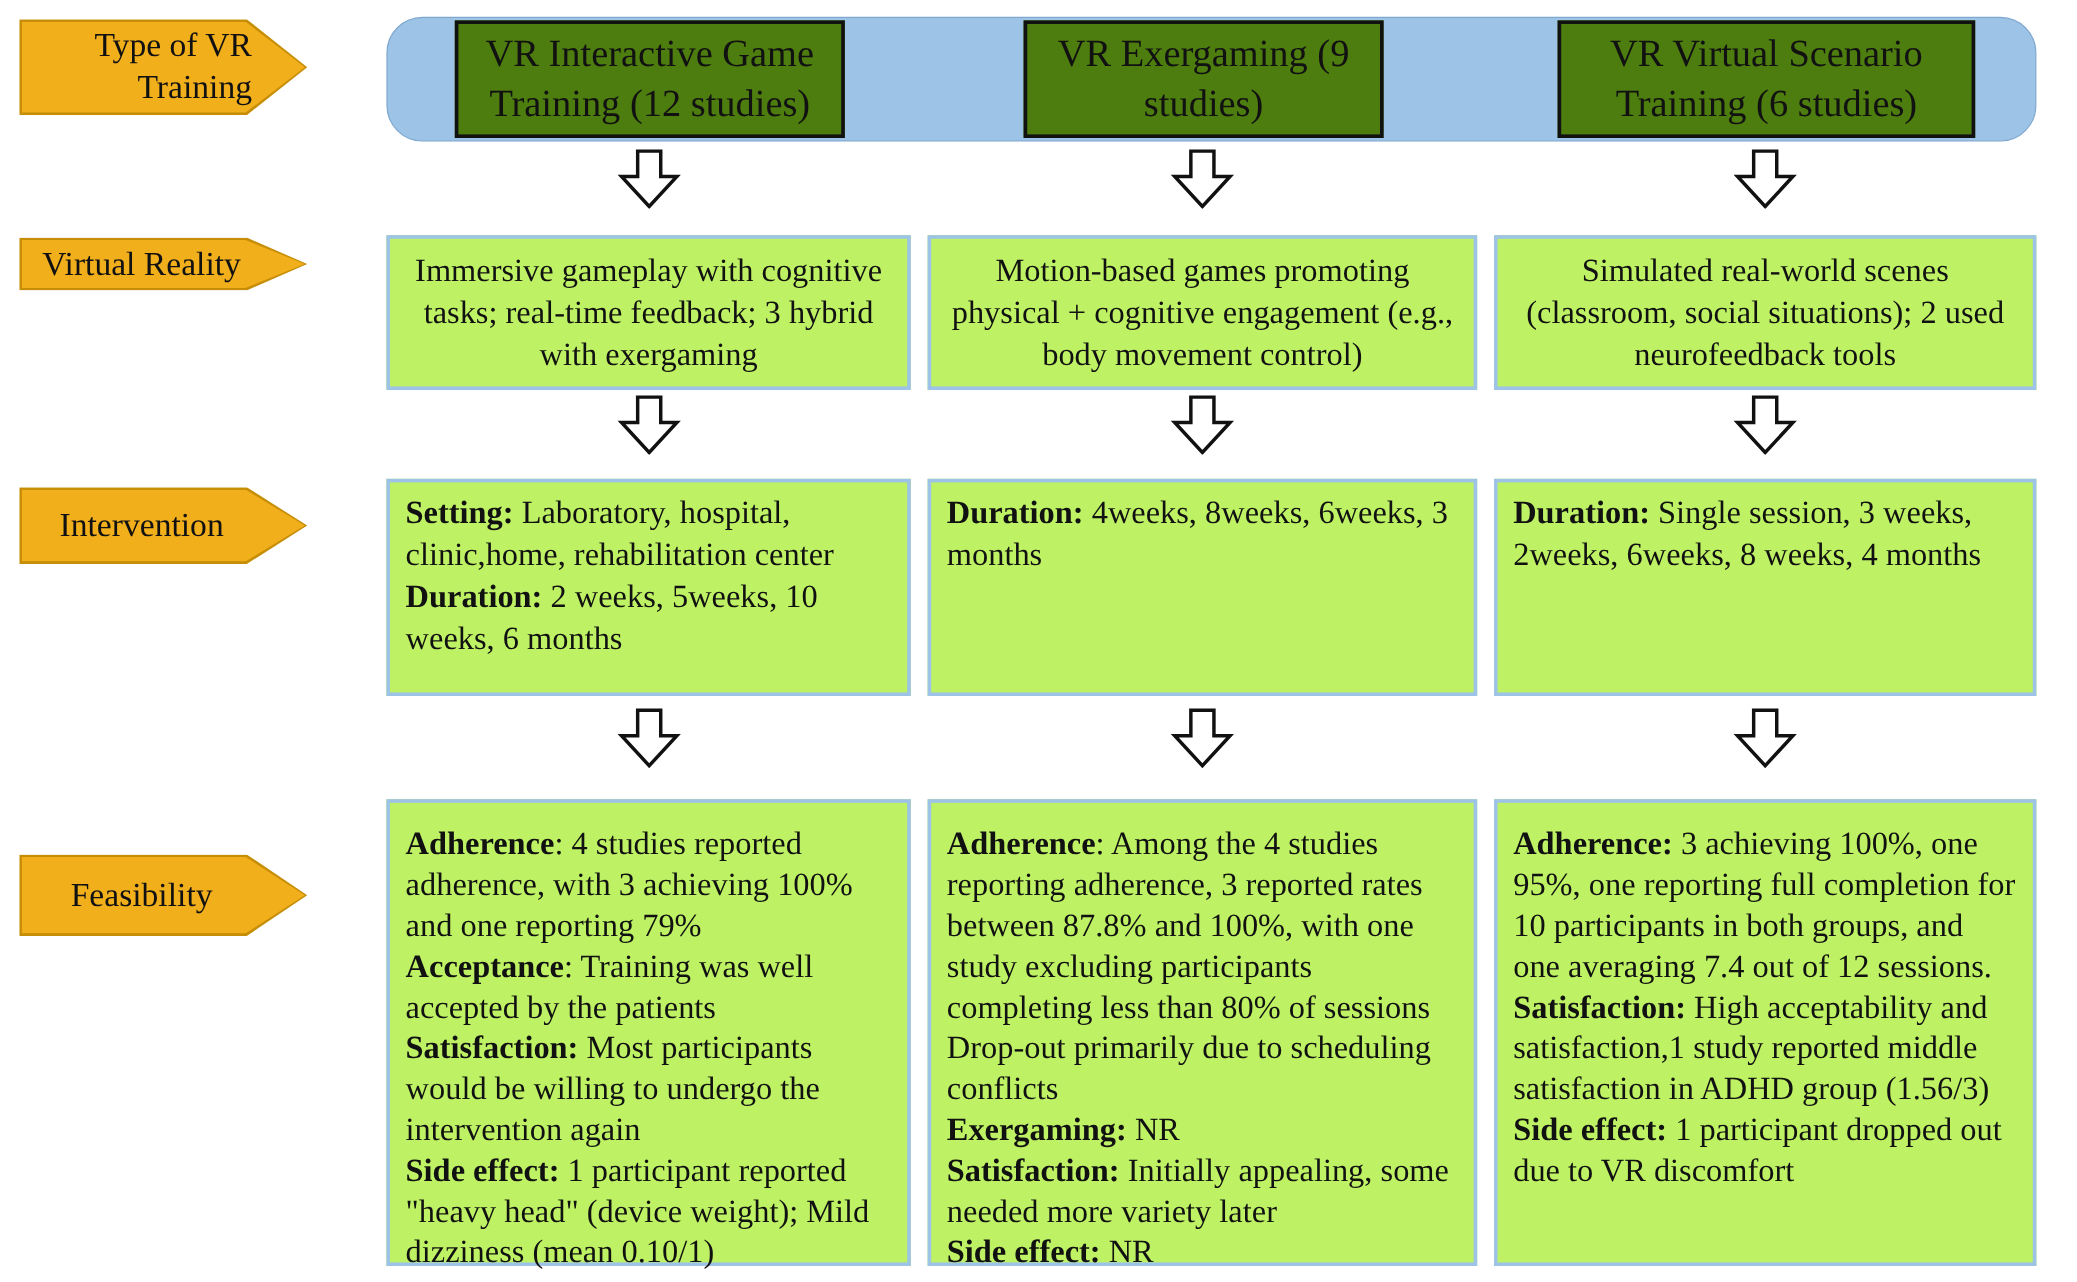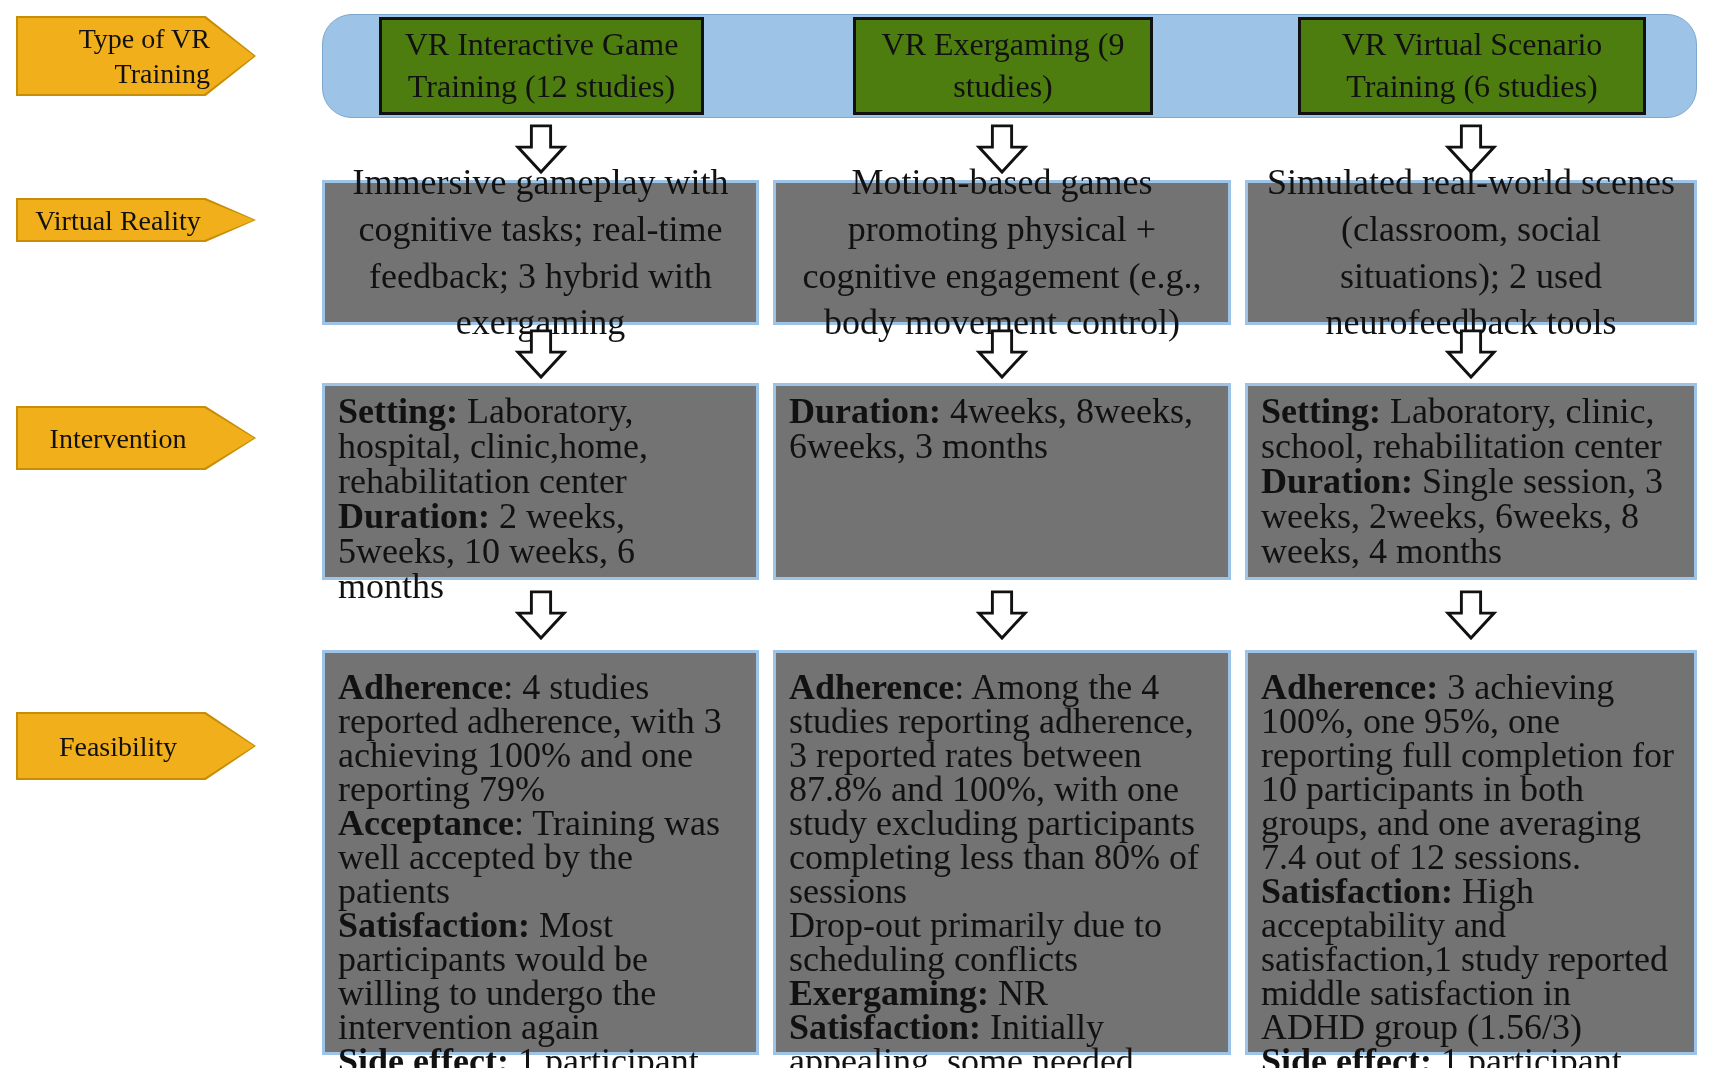--- a/index.html
+++ b/index.html
@@ -70,23 +70,24 @@
   .title-1{width:325px;}
   .title-2{width:300px;}
   .title-3{width:348px;}
 
   
   .arrow-cell{display:flex;align-items:center;justify-content:center;}
 
   
   .blue-box{
     border:3px solid var(--box-border-blue,#9DC3E6);
-    background:#737373;
+    background:#bef264;
     box-sizing:border-box;
-    font-size:36px;
+    font-size:27px;
+    margin-top:16px;
   }
   .desc-box{
     display:flex;align-items:center;justify-content:center;
     text-align:center;line-height:1.3;
     padding:6px 10px;
   }
   .info-box{
     display:flex;flex-direction:column;
     line-height:35px;
     padding:8px 13px;
@@ -168,21 +169,20 @@
       </div>
 
     <div class="blue-box info-box">
         <div class="rich-line"><b>Setting:</b> Laboratory, hospital, clinic,home, rehabilitation center</div>
         <div class="rich-line"><b>Duration:</b> 2 weeks, 5weeks, 10 weeks, 6 months</div>
       </div>
     <div class="blue-box info-box">
         <div class="rich-line"><b>Duration:</b> 4weeks, 8weeks, 6weeks, 3 months</div>
       </div>
     <div class="blue-box info-box">
-        <div class="rich-line"><b>Setting:</b> Laboratory, clinic, school, rehabilitation center</div>
         <div class="rich-line"><b>Duration:</b> Single session, 3 weeks, 2weeks, 6weeks, 8 weeks, 4 months</div>
       </div>
 
     <div class="arrow-cell">
         <svg width="58" height="50" viewBox="0 0 60 52">
           <path d="M20 2 H40 V24 H54 L30 50 L6 24 H20 Z" fill="#ffffff" stroke="#111111" stroke-width="3"></path>
         </svg>
       </div>
     <div class="arrow-cell">
         <svg width="58" height="50" viewBox="0 0 60 52">

